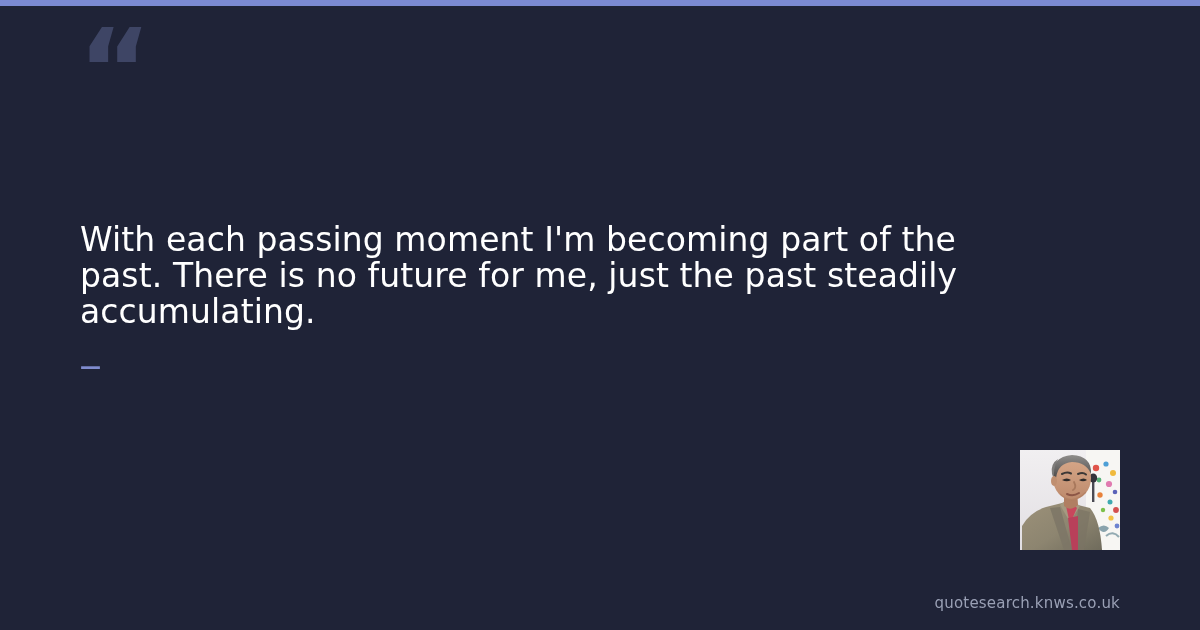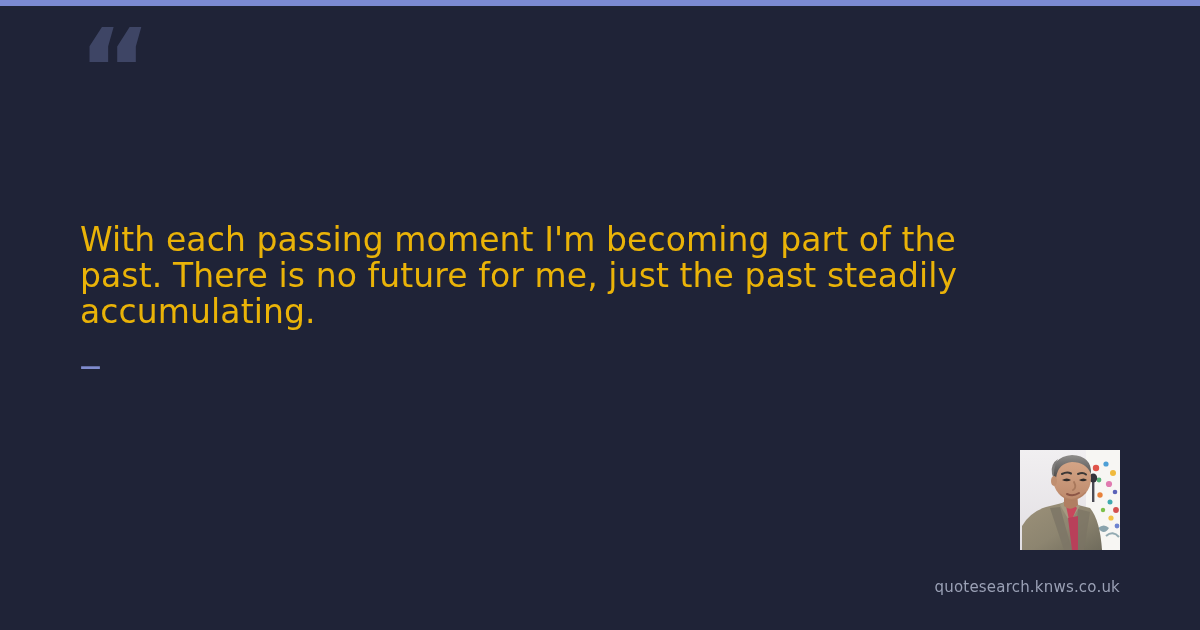--- a/index.html
+++ b/index.html
@@ -50,21 +50,21 @@
     position: absolute;
     left: 80px;
     top: 222px;
     width: 880px;
   }
 
   .quote-text {
     font-size: 33px;
     line-height: 36px;
     font-weight: 400;
-    color: #eab308;
+    color: #ffffff;
     letter-spacing: 0.1px;
   }
 
   
   .author-line {
     position: absolute;
     left: 80px;
     top: 355px;
     display: flex;
     align-items: center;
@@ -85,21 +85,21 @@
     height: 100px;
     overflow: hidden;
     background: #e8e6ea;
   }
   .portrait svg { display: block; }
 
   
   .watermark {
     position: absolute;
     right: 80px;
-    top: 578px;
+    top: 594px;
     font-size: 15px;
     color: #9aa0b5;
     letter-spacing: 0.2px;
   }
 </style>
 </head>
 <body>
 
 <div class="card">
 

